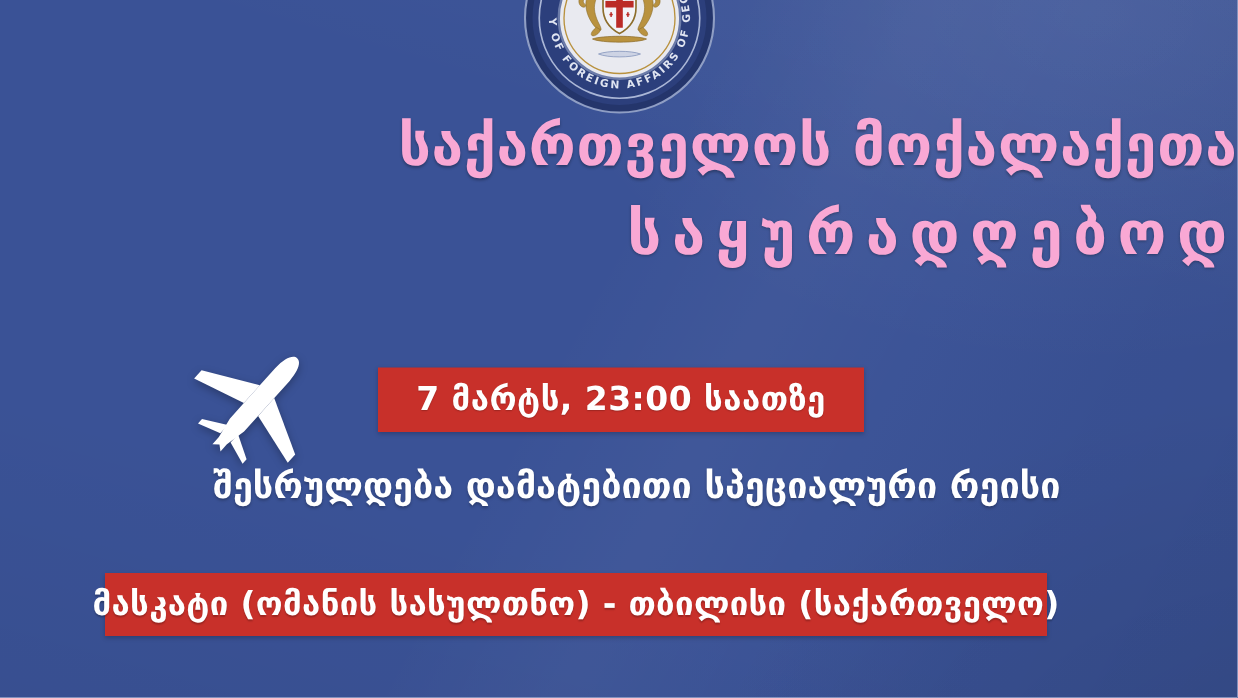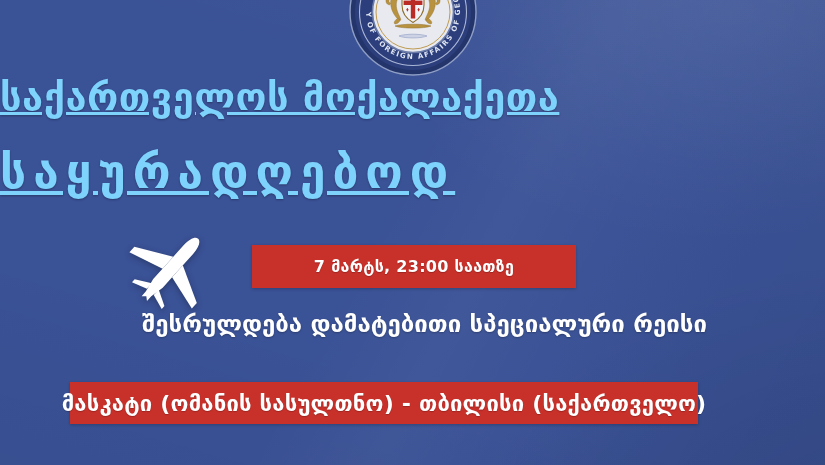--- a/index.html
+++ b/index.html
@@ -53,30 +53,29 @@
     transform:translateX(-50%);
     width:128px; height:128px;
     z-index:5;
   }
   #seal-wrap svg { display:block; width:128px; height:128px; }
 
   
   .headline {
     position:absolute;
     left:0; right:0;
-    text-align:left;
-    color:#7dd3fc;
+    text-align:right;
+    color:#f9a8d4;
     font-weight:bold;
     line-height:1;
     text-shadow:0 1px 2px rgba(0,0,0,0.30);
     white-space:nowrap;
-    text-decoration:underline;
   }
   #title-line1 { top:78px;  font-size:38px; letter-spacing:0.5px; }
-  #title-line2 { top:149px; font-size:46px; letter-spacing:7px; }
+  #title-line2 { top:136px; font-size:40px; letter-spacing:7px; }
 
   
   #plane-icon {
     position:absolute;
     left:122px; top:222px;
     width:96px; height:96px;
     z-index:4;
   }
   #plane-icon svg {
     display:block; width:96px; height:96px;
@@ -93,21 +92,21 @@
     display:flex;
     align-items:center;
     justify-content:center;
     box-shadow:0 1px 3px rgba(0,0,0,0.22);
     text-shadow:0 1px 1px rgba(0,0,0,0.22);
   }
 
   #date-badge {
     left:252px; top:245px;
     width:324px; height:43px;
-    font-size:16px;
+    font-size:22px;
     letter-spacing:0.3px;
   }
 
   #route-badge {
     left:70px; top:382px;
     width:628px; height:42px;
     font-size:22px;
     letter-spacing:0.2px;
   }
 

